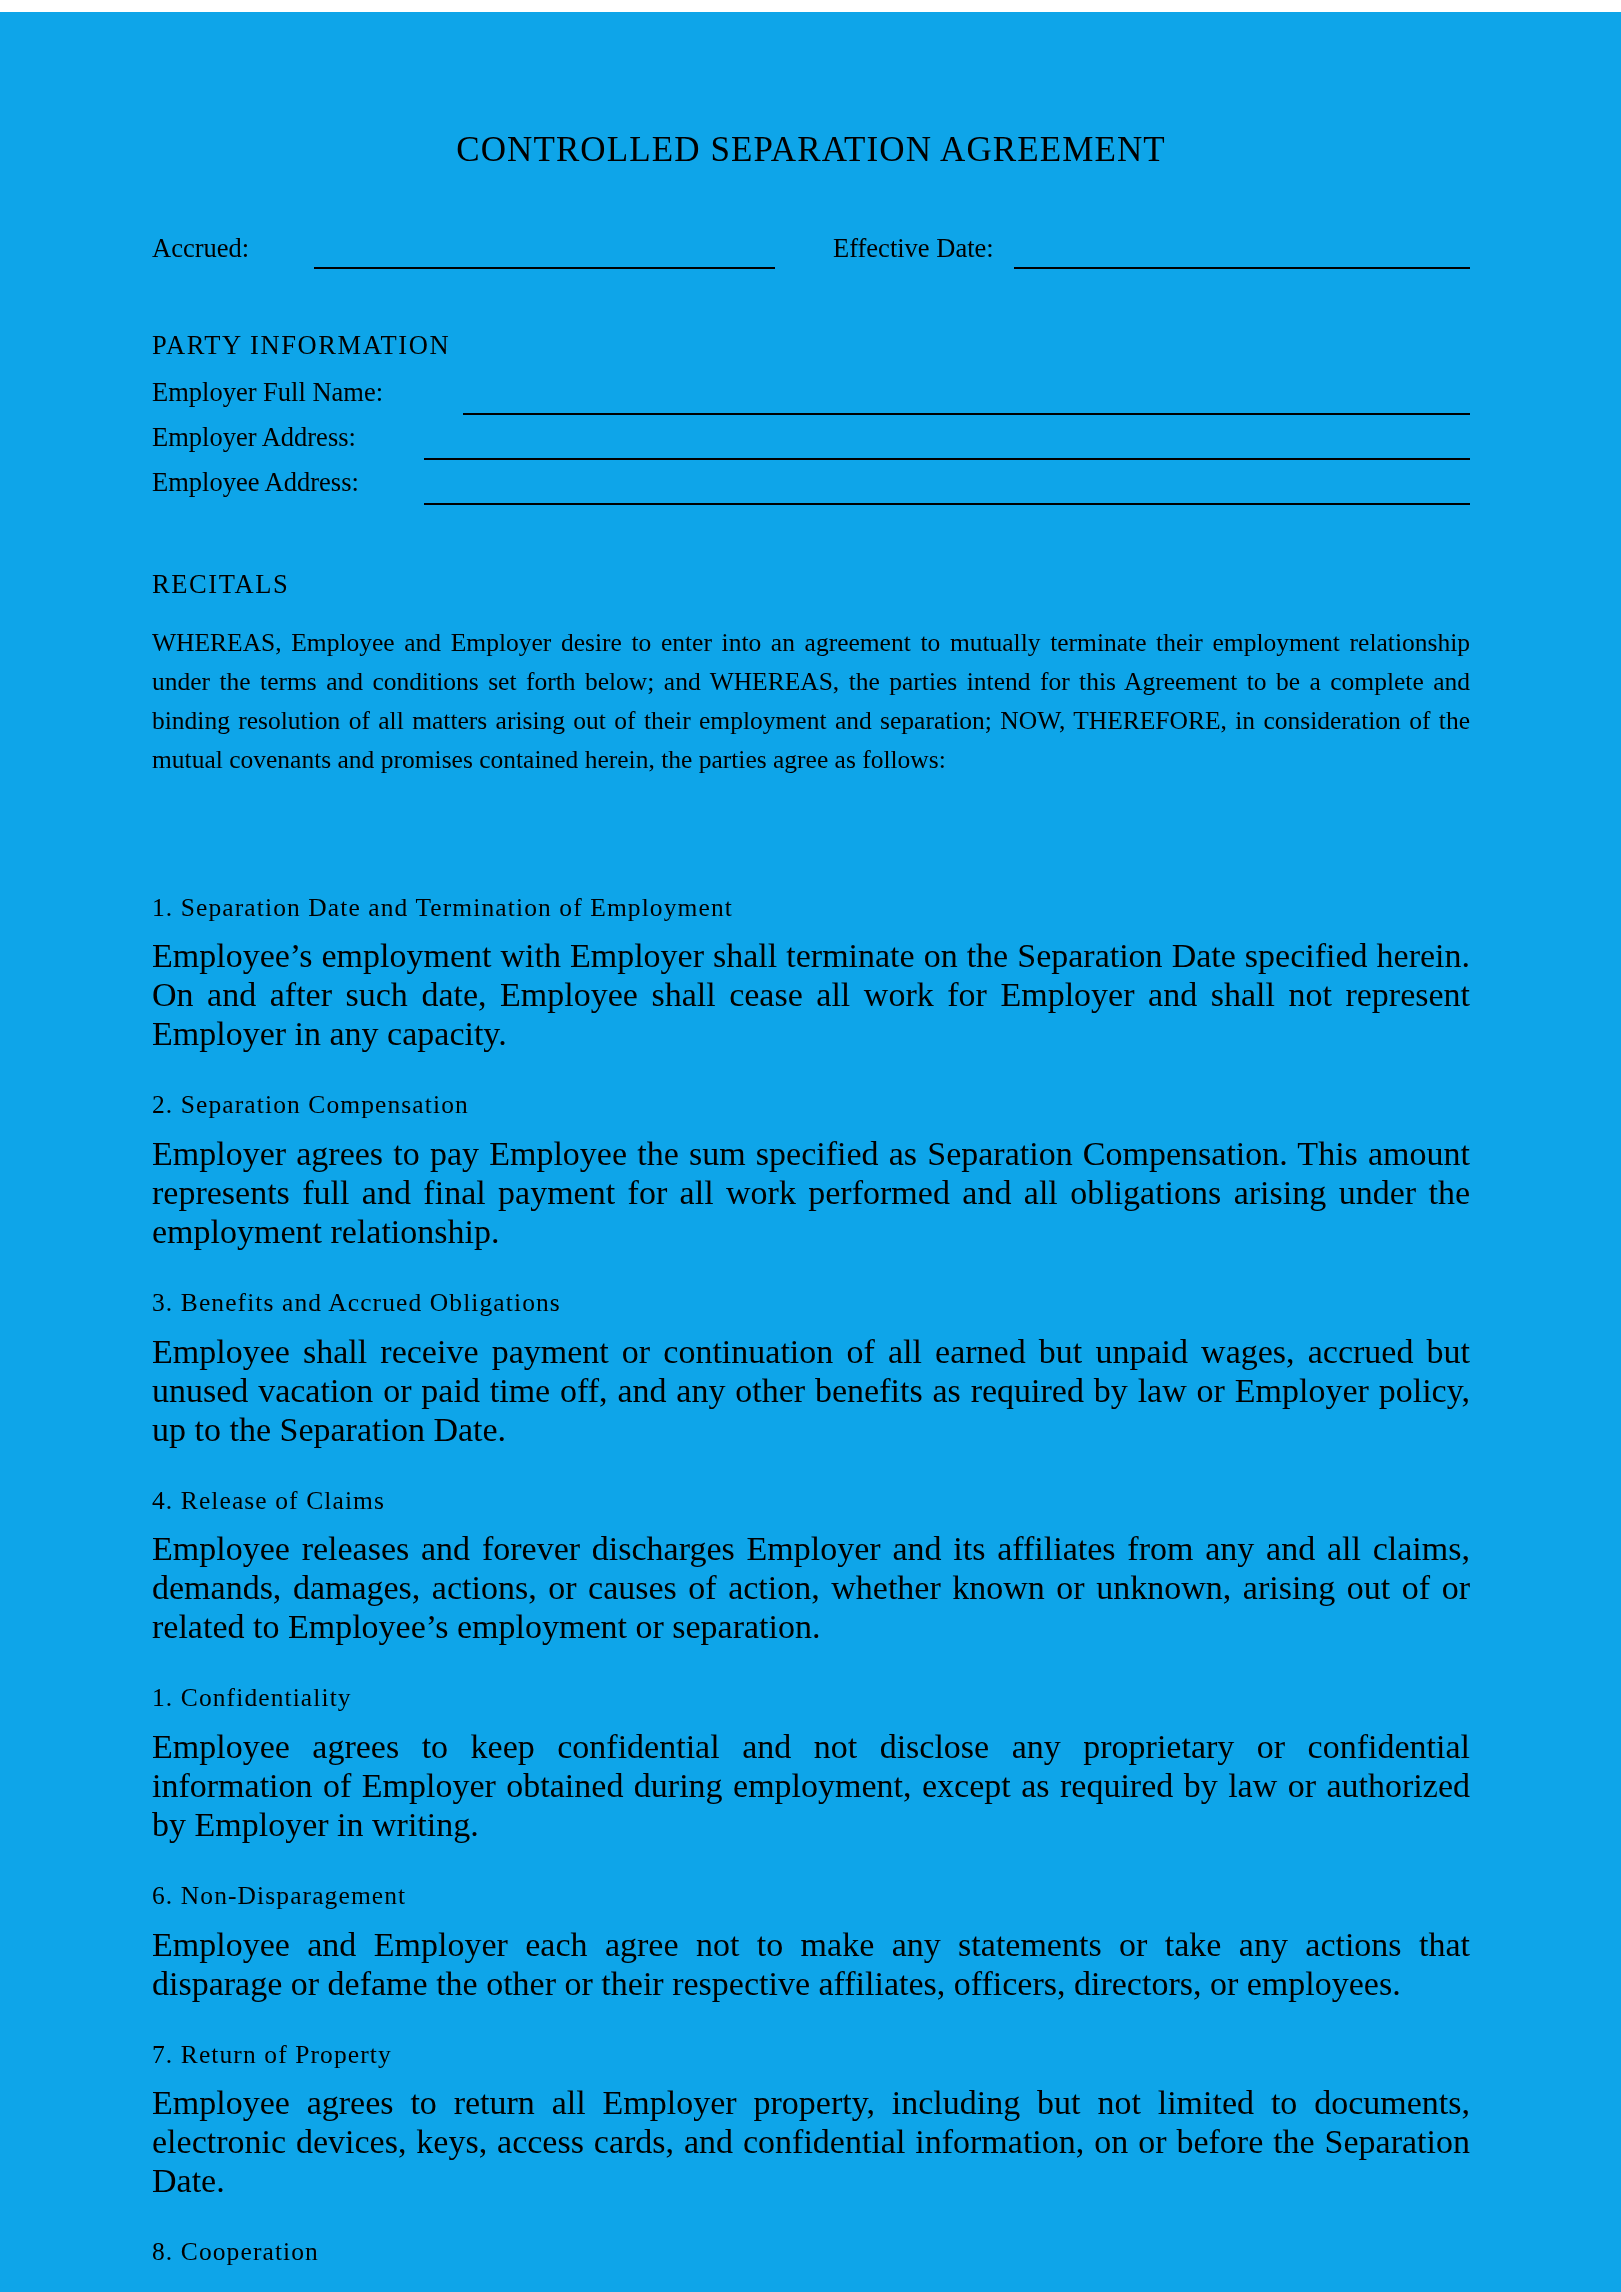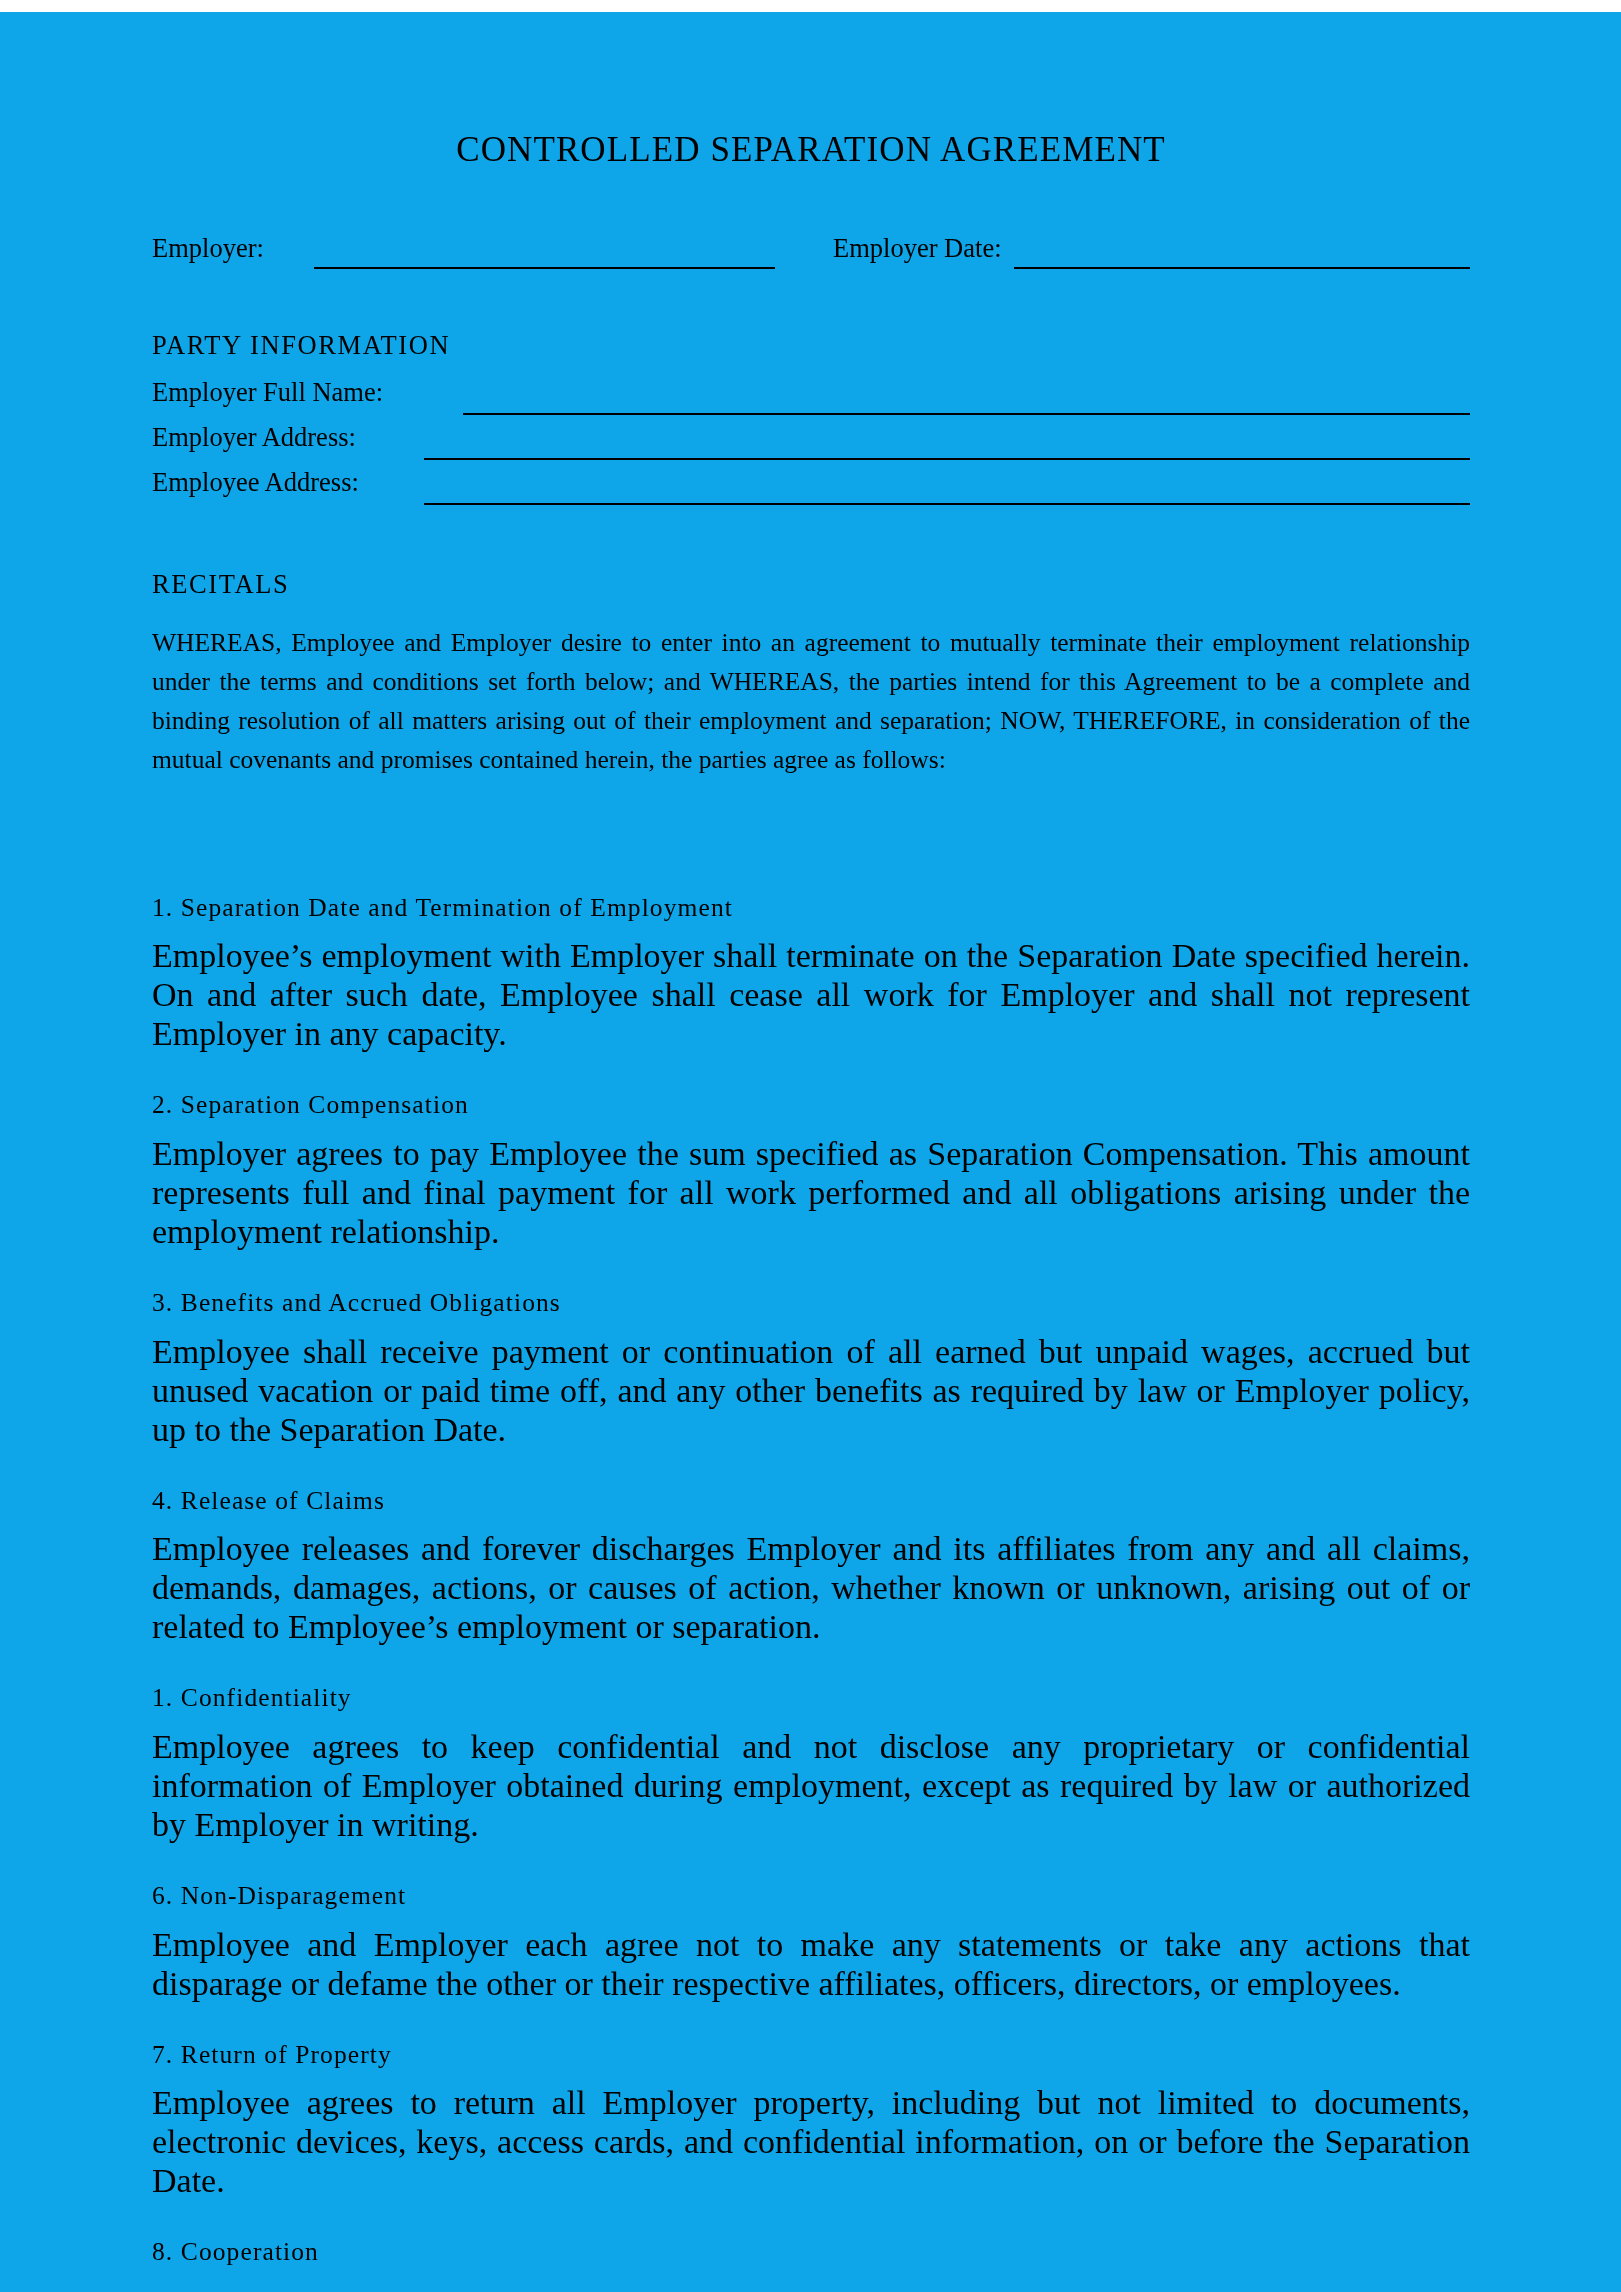--- a/index.html
+++ b/index.html
@@ -148,25 +148,25 @@
 </head>
 <body>
 
 <div class="page">
   <div class="content">
 
     <h1 class="doc-title">CONTROLLED SEPARATION AGREEMENT</h1>
 
     <div class="meta-row">
       <div class="meta-field" id="meta-location">
-        <span class="lbl">Employer:</span>
+        <span class="lbl">Accrued:</span>
         <span class="meta-rule"></span>
       </div>
       <div class="meta-field" id="meta-effective">
-        <span class="lbl">Employer Date:</span>
+        <span class="lbl">Effective Date:</span>
         <span class="meta-rule"></span>
       </div>
     </div>
 
     <h2 class="section-heading">PARTY INFORMATION</h2>
 
     <div class="party-list">
       <div class="party-row r1">
         <span class="lbl">Employer Full Name:</span>
         <span class="rule"></span>

